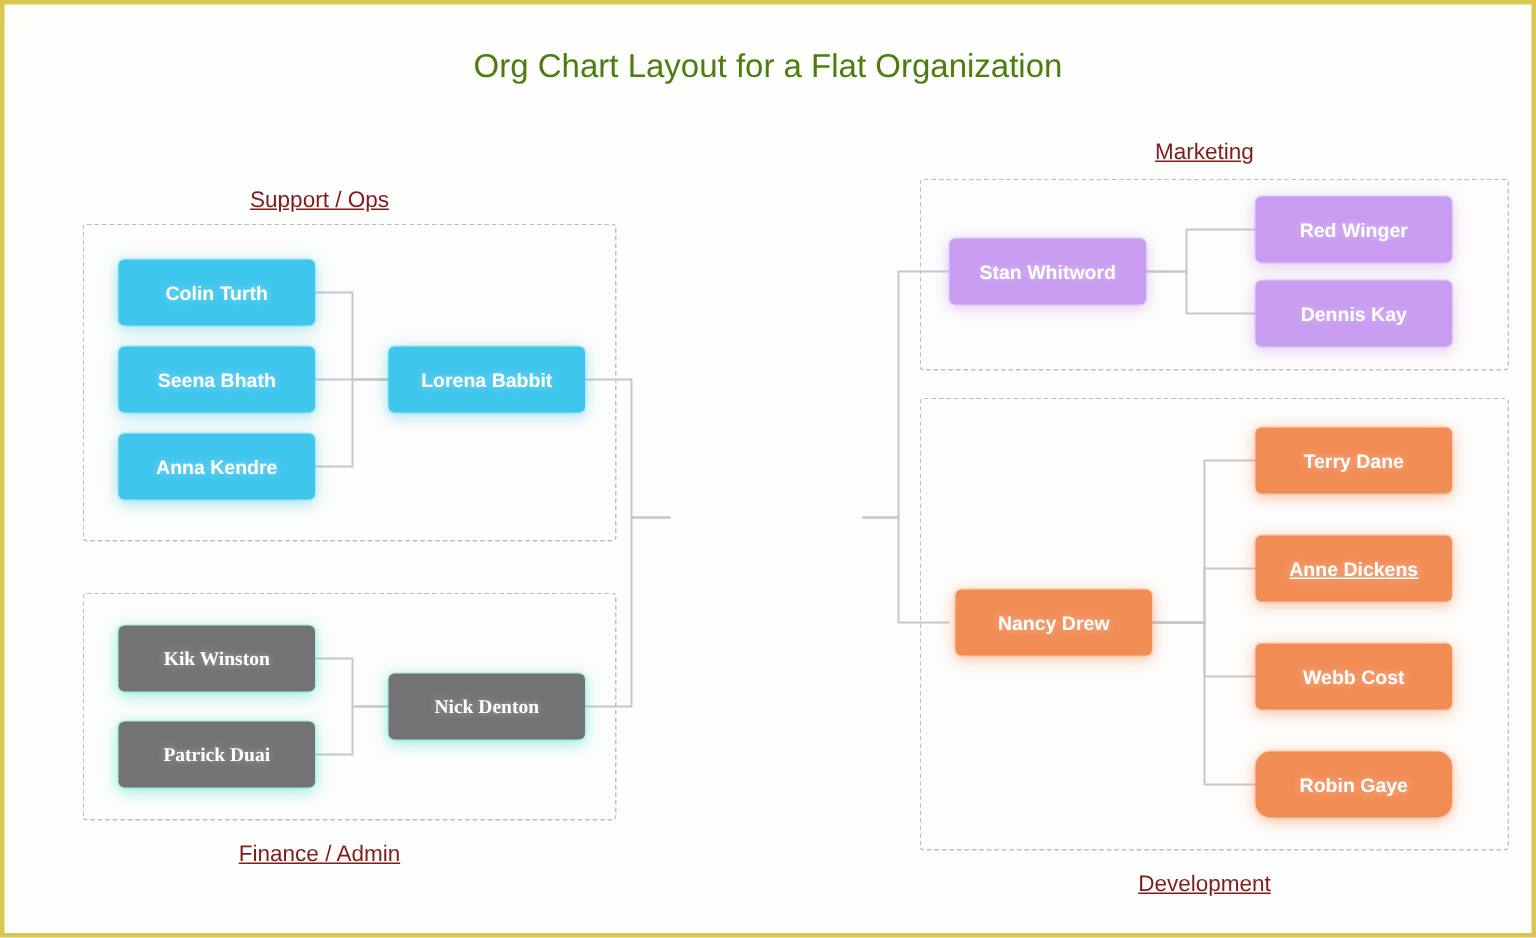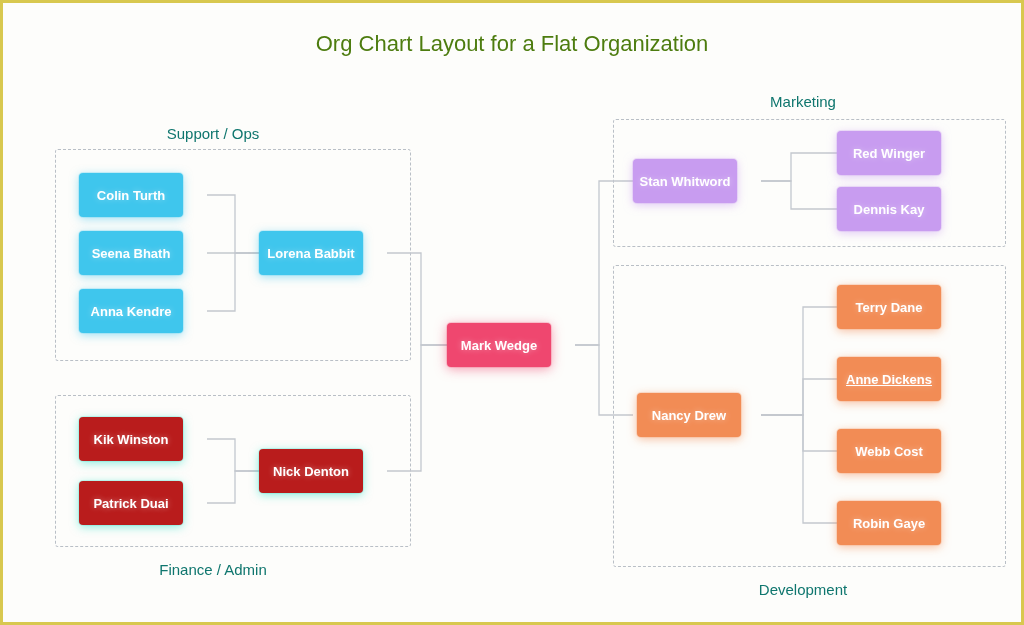--- a/index.html
+++ b/index.html
@@ -16,47 +16,48 @@
     position: absolute;
     top: 28px; left: 0; right: 0;
     text-align: center;
     font-size: 22px;
     color: #4d7c0f;
     font-weight: 400;
   }
   .dept-label {
     position: absolute;
     font-size: 15px;
-    color: #0f766e;
+    color: #7f1d1d;
     text-align: center;
+    text-decoration: underline;
   }
   .group-box {
     position: absolute;
     border: 1.5px dashed #b9bfc6;
     border-radius: 3px;
     background: rgba(255,255,255,0);
   }
   .node {
     position: absolute;
-    width: 104px;
+    width: 131px;
     height: 44px;
     border-radius: 4px;
     color: #fff;
     font-size: 13px;
     font-weight: 600;
     display: flex;
     align-items: center;
     justify-content: center;
     text-align: left;
     padding: 0 4px;
     text-shadow: 0 0 6px rgba(255,255,255,0.4);
     filter: blur(0.3px);
   }
   .node.cyan   { background:#3fc6ed; box-shadow:0 2px 10px rgba(63,198,237,.5), 0 0 0 1px rgba(63,198,237,.2); }
-  .node.teal   { background:#b91c1c; box-shadow:0 2px 10px rgba(47,224,200,.55), 0 0 0 1px rgba(47,224,200,.2); }
+  .node.teal   { background:#737373; box-shadow:0 2px 10px rgba(47,224,200,.55), 0 0 0 1px rgba(47,224,200,.2);font-family:Liberation Serif, serif; }
   .node.pink   { background:#ef476f; box-shadow:0 2px 12px rgba(239,71,111,.55), 0 0 0 1px rgba(239,71,111,.2); }
   .node.purple { background:#c89cf0; box-shadow:0 2px 10px rgba(200,156,240,.55), 0 0 0 1px rgba(200,156,240,.25); }
   .node.orange { background:#f28c55; box-shadow:0 2px 10px rgba(242,140,85,.55), 0 0 0 1px rgba(242,140,85,.2); }
   svg.connectors { position:absolute; inset:0; width:100%; height:100%; pointer-events:none; }
   svg.connectors path { stroke:#c3c8ce; stroke-width:1.3; fill:none; }
 </style>
 </head>
 <body>
 
 <div class="canvas">
@@ -92,34 +93,33 @@
 
     <path d="M758 178 L788 178 L788 150 L834 150"></path>
     <path d="M758 178 L788 178 L788 206 L834 206"></path>
 
     <path d="M758 412 L800 412 L800 304 L834 304"></path>
     <path d="M758 412 L800 412 L800 376 L834 376"></path>
     <path d="M758 412 L800 412 L800 448 L834 448"></path>
     <path d="M758 412 L800 412 L800 520 L834 520"></path>
   </svg>
 
-  <div class="node pink" style="left:444px; top:320px;">Mark Wedge</div>
 
   <div class="node cyan" style="left:256px; top:228px;">Lorena Babbit</div>
   <div class="node cyan" style="left:76px;  top:170px;">Colin Turth</div>
   <div class="node cyan" style="left:76px;  top:228px;">Seena Bhath</div>
   <div class="node cyan" style="left:76px;  top:286px;">Anna Kendre</div>
 
   <div class="node teal" style="left:256px; top:446px;">Nick Denton</div>
   <div class="node teal" style="left:76px;  top:414px;">Kik Winston</div>
   <div class="node teal" style="left:76px;  top:478px;">Patrick Duai</div>
 
   <div class="node purple" style="left:630px; top:156px;">Stan Whitword</div>
   <div class="node purple" style="left:834px; top:128px;">Red Winger</div>
   <div class="node purple" style="left:834px; top:184px;">Dennis Kay</div>
 
   <div class="node orange" style="left:634px; top:390px;">Nancy Drew</div>
   <div class="node orange" style="left:834px; top:282px;">Terry Dane</div>
   <div class="node orange" style="left:834px; top:354px;text-decoration:underline;">Anne Dickens</div>
   <div class="node orange" style="left:834px; top:426px;">Webb Cost</div>
-  <div class="node orange" style="left:834px; top:498px;">Robin Gaye</div>
+  <div class="node orange" style="left:834px; top:498px;border-radius:10px;">Robin Gaye</div>
 
 </div>
 
 </body></html>

